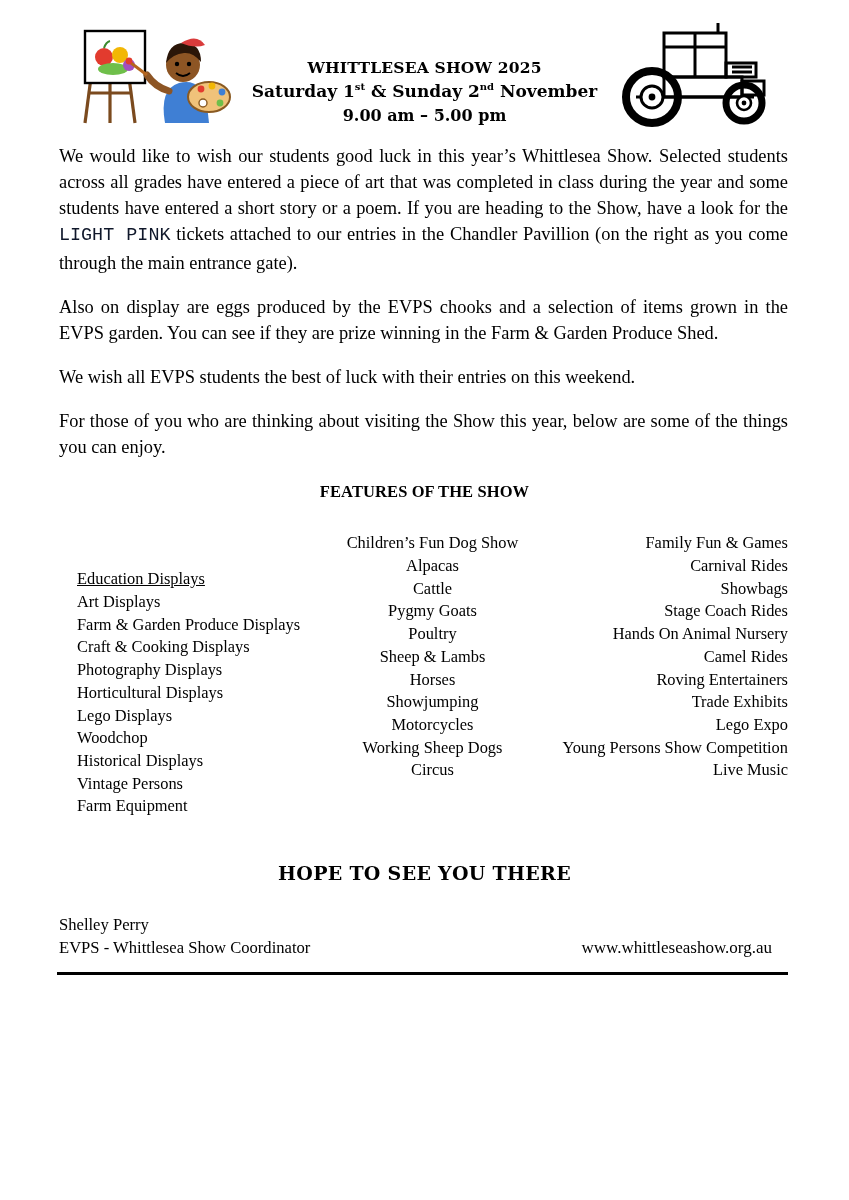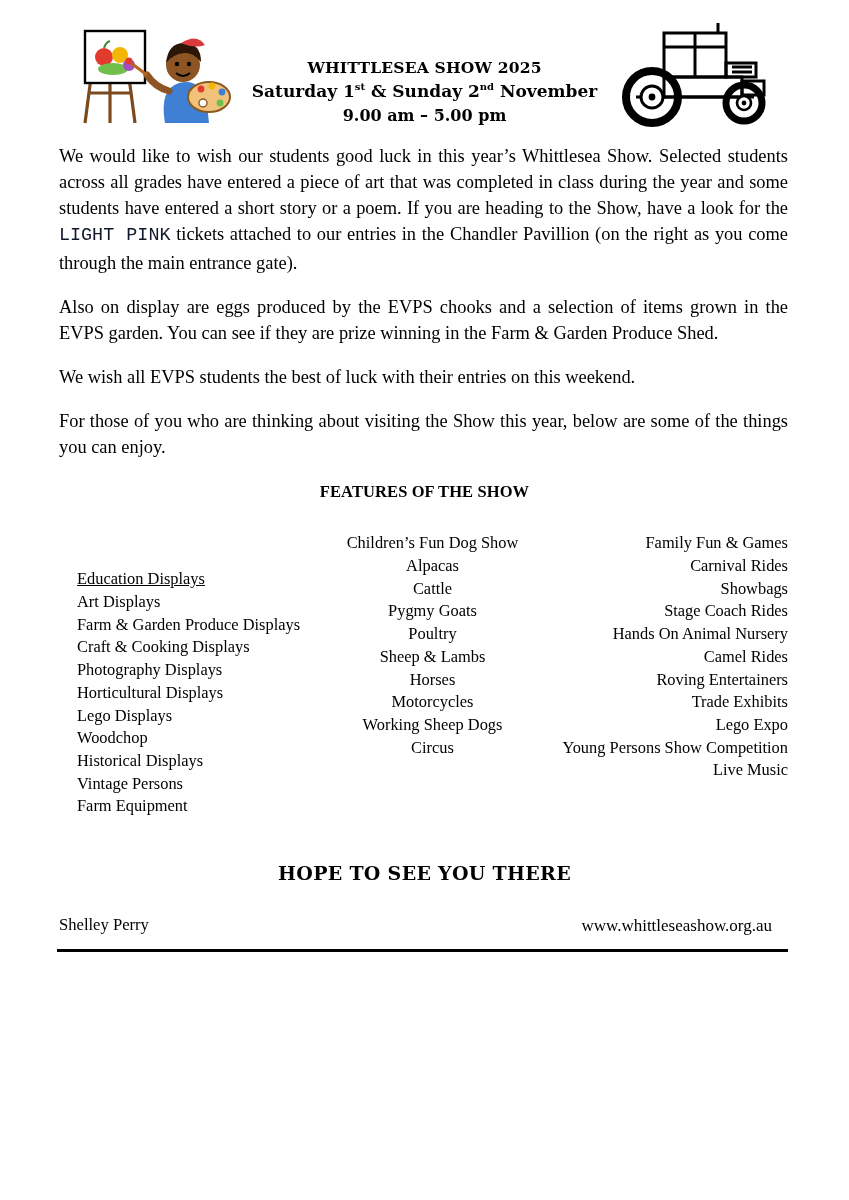--- a/index.html
+++ b/index.html
@@ -235,20 +235,21 @@
     </div>
 
     <div class="col col-mid">
       <div>Children’s Fun Dog Show</div>
       <div>Alpacas</div>
       <div>Cattle</div>
       <div>Pygmy Goats</div>
       <div>Poultry</div>
       <div>Sheep &amp; Lambs</div>
       <div>Horses</div>
+      <div>Showjumping</div>
       <div>Motorcycles</div>
       <div>Working Sheep Dogs</div>
       <div>Circus</div>
     </div>
 
     <div class="col col-right">
       <div>Family Fun &amp; Games</div>
       <div>Carnival Rides</div>
       <div>Showbags</div>
       <div>Stage Coach Rides</div>
@@ -259,18 +260,19 @@
       <div>Lego Expo</div>
       <div>Young Persons Show Competition</div>
       <div>Live Music</div>
     </div>
   </div>
 
   <div class="hope">HOPE TO SEE YOU THERE</div>
 
   <div class="signature">
     <div>Shelley Perry</div>
+    <div>EVPS - Whittlesea Show Coordinator</div>
     <div class="website">www.whittleseashow.org.au</div>
   </div>
 
   <div class="rule"></div>
 
 </div>
 
 </body></html>

